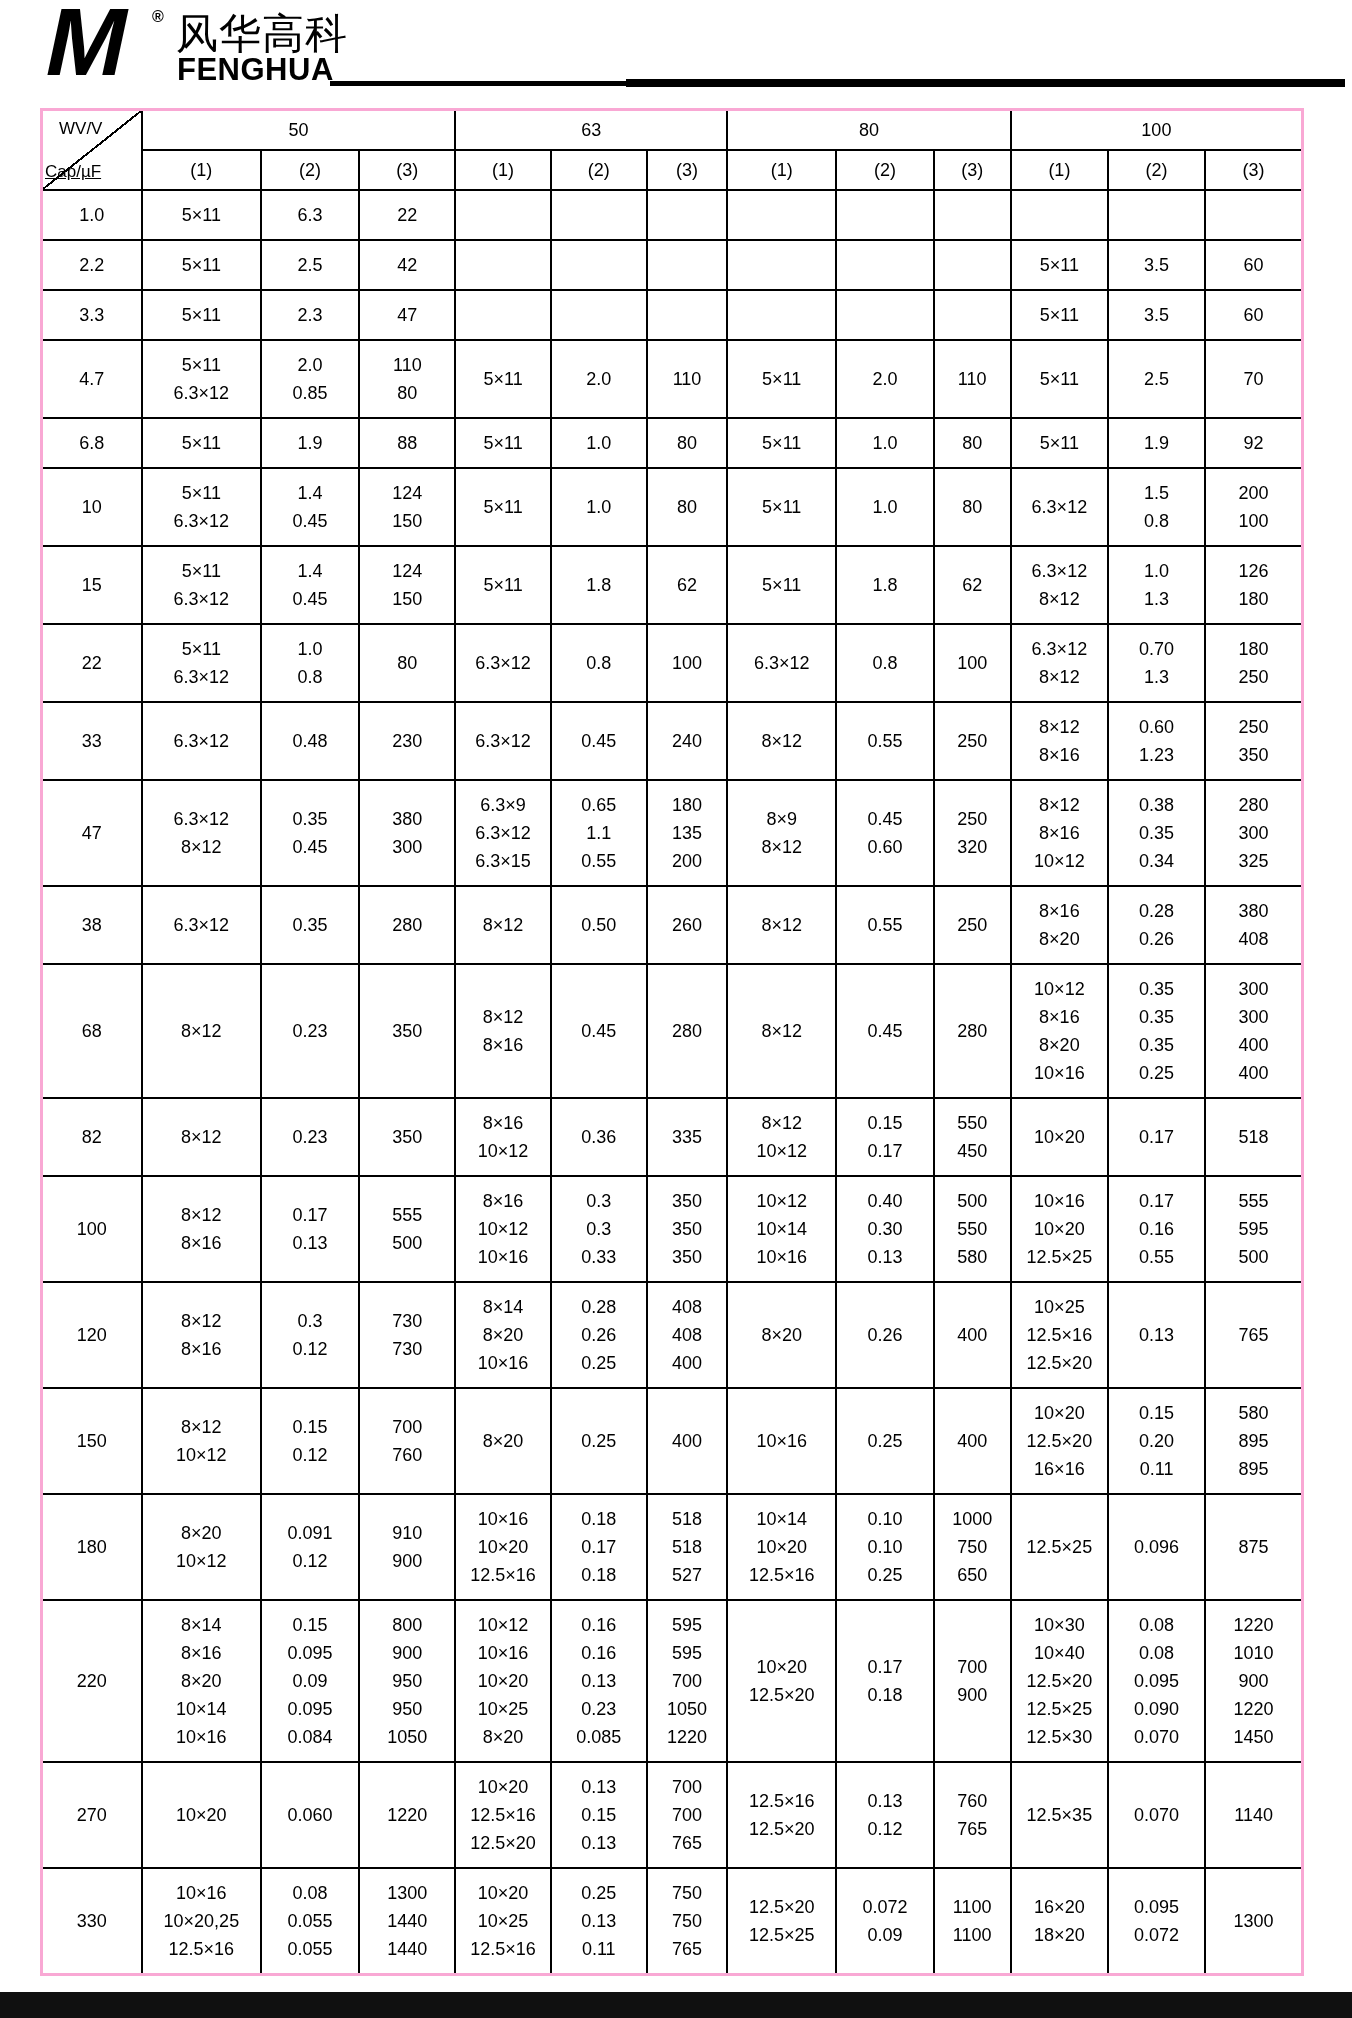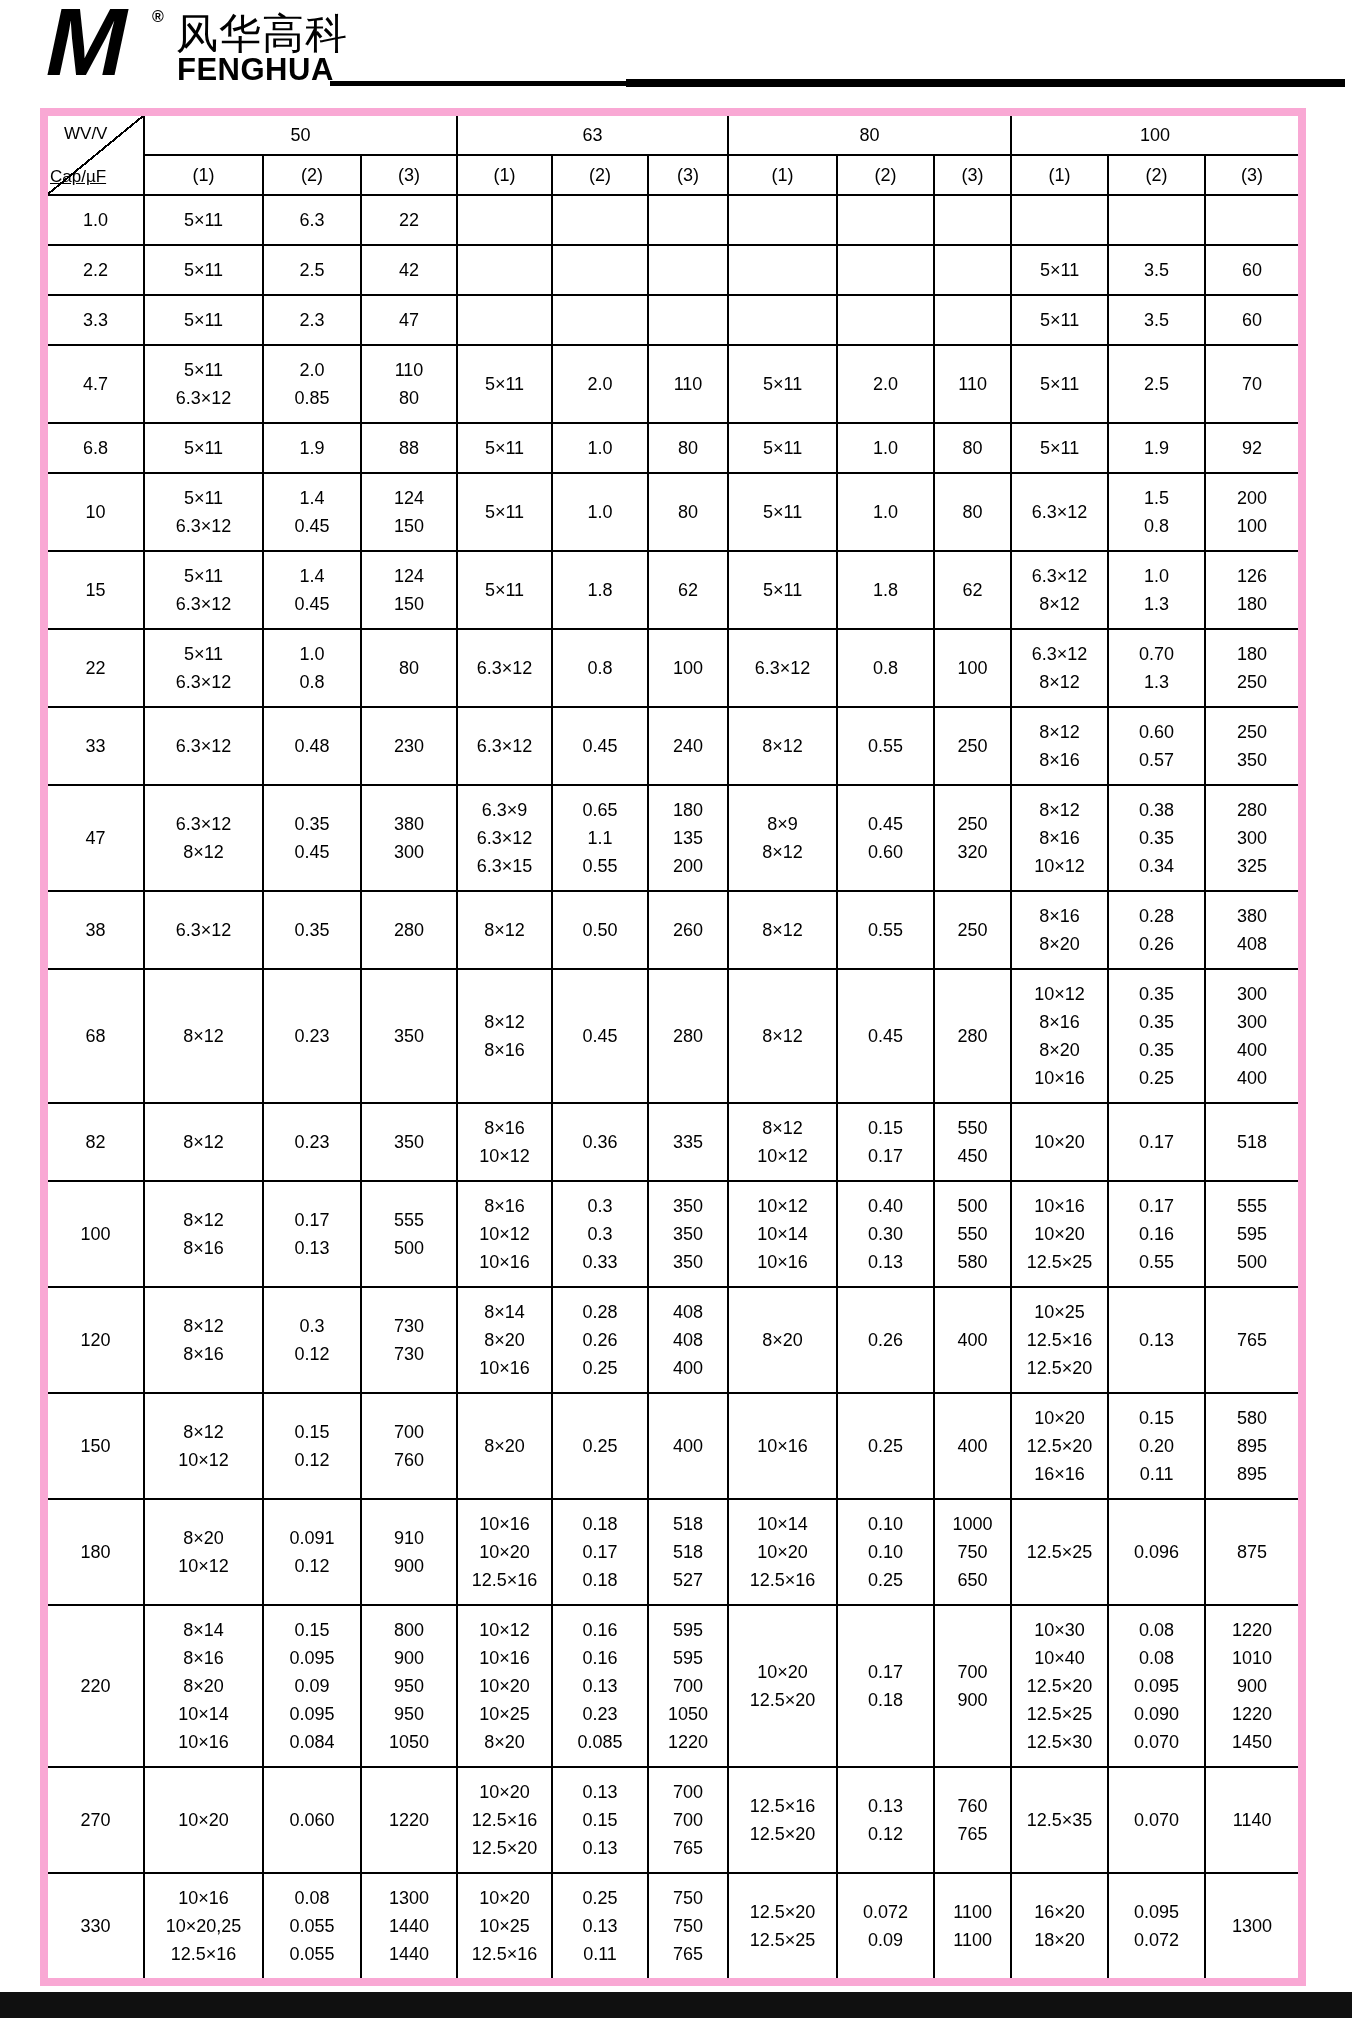--- a/index.html
+++ b/index.html
@@ -24,21 +24,21 @@
   .brand-en { position:absolute; left:177px; top:52px; font-size:31px; font-weight:bold; letter-spacing:0.5px; }
   .doc-title { position:absolute; right:14px; top:26px; font-size:32px; font-weight:bold; letter-spacing:0.5px; white-space:nowrap; }
   .rule-thin  { position:absolute; left:330px; top:81px; width:300px; height:5px; background:#000; }
   .rule-thick { position:absolute; left:626px; top:79px; width:719px; height:8px; background:#000; }
 
   
   table.cap-table {
     position:absolute; left:40px; top:108px;
     width:1264px;
     border-collapse:collapse; table-layout:fixed;
-    border:8px solid #f9a8d4;
+    border:3px solid #f9a8d4;
   }
   .cap-table td {
     border:2px solid #000;
     text-align:center; vertical-align:middle;
     font-size:18px; line-height:28px;
     padding:10px 2px;
     overflow:hidden;
   }
   .cap-table td.hdr { padding:5px 19px; line-height:26px; }
   .cap-table td.corner { padding:0; }
@@ -428,21 +428,21 @@
           </td>
           <td>
             <div>250</div>
           </td>
           <td>
             <div>8×12</div>
             <div>8×16</div>
           </td>
           <td>
             <div>0.60</div>
-            <div>0.57</div>
+            <div>1.23</div>
           </td>
           <td>
             <div>250</div>
             <div>350</div>
           </td>
         </tr>
         <tr>
           <td>47</td>
           <td>
             <div>6.3×12</div>

